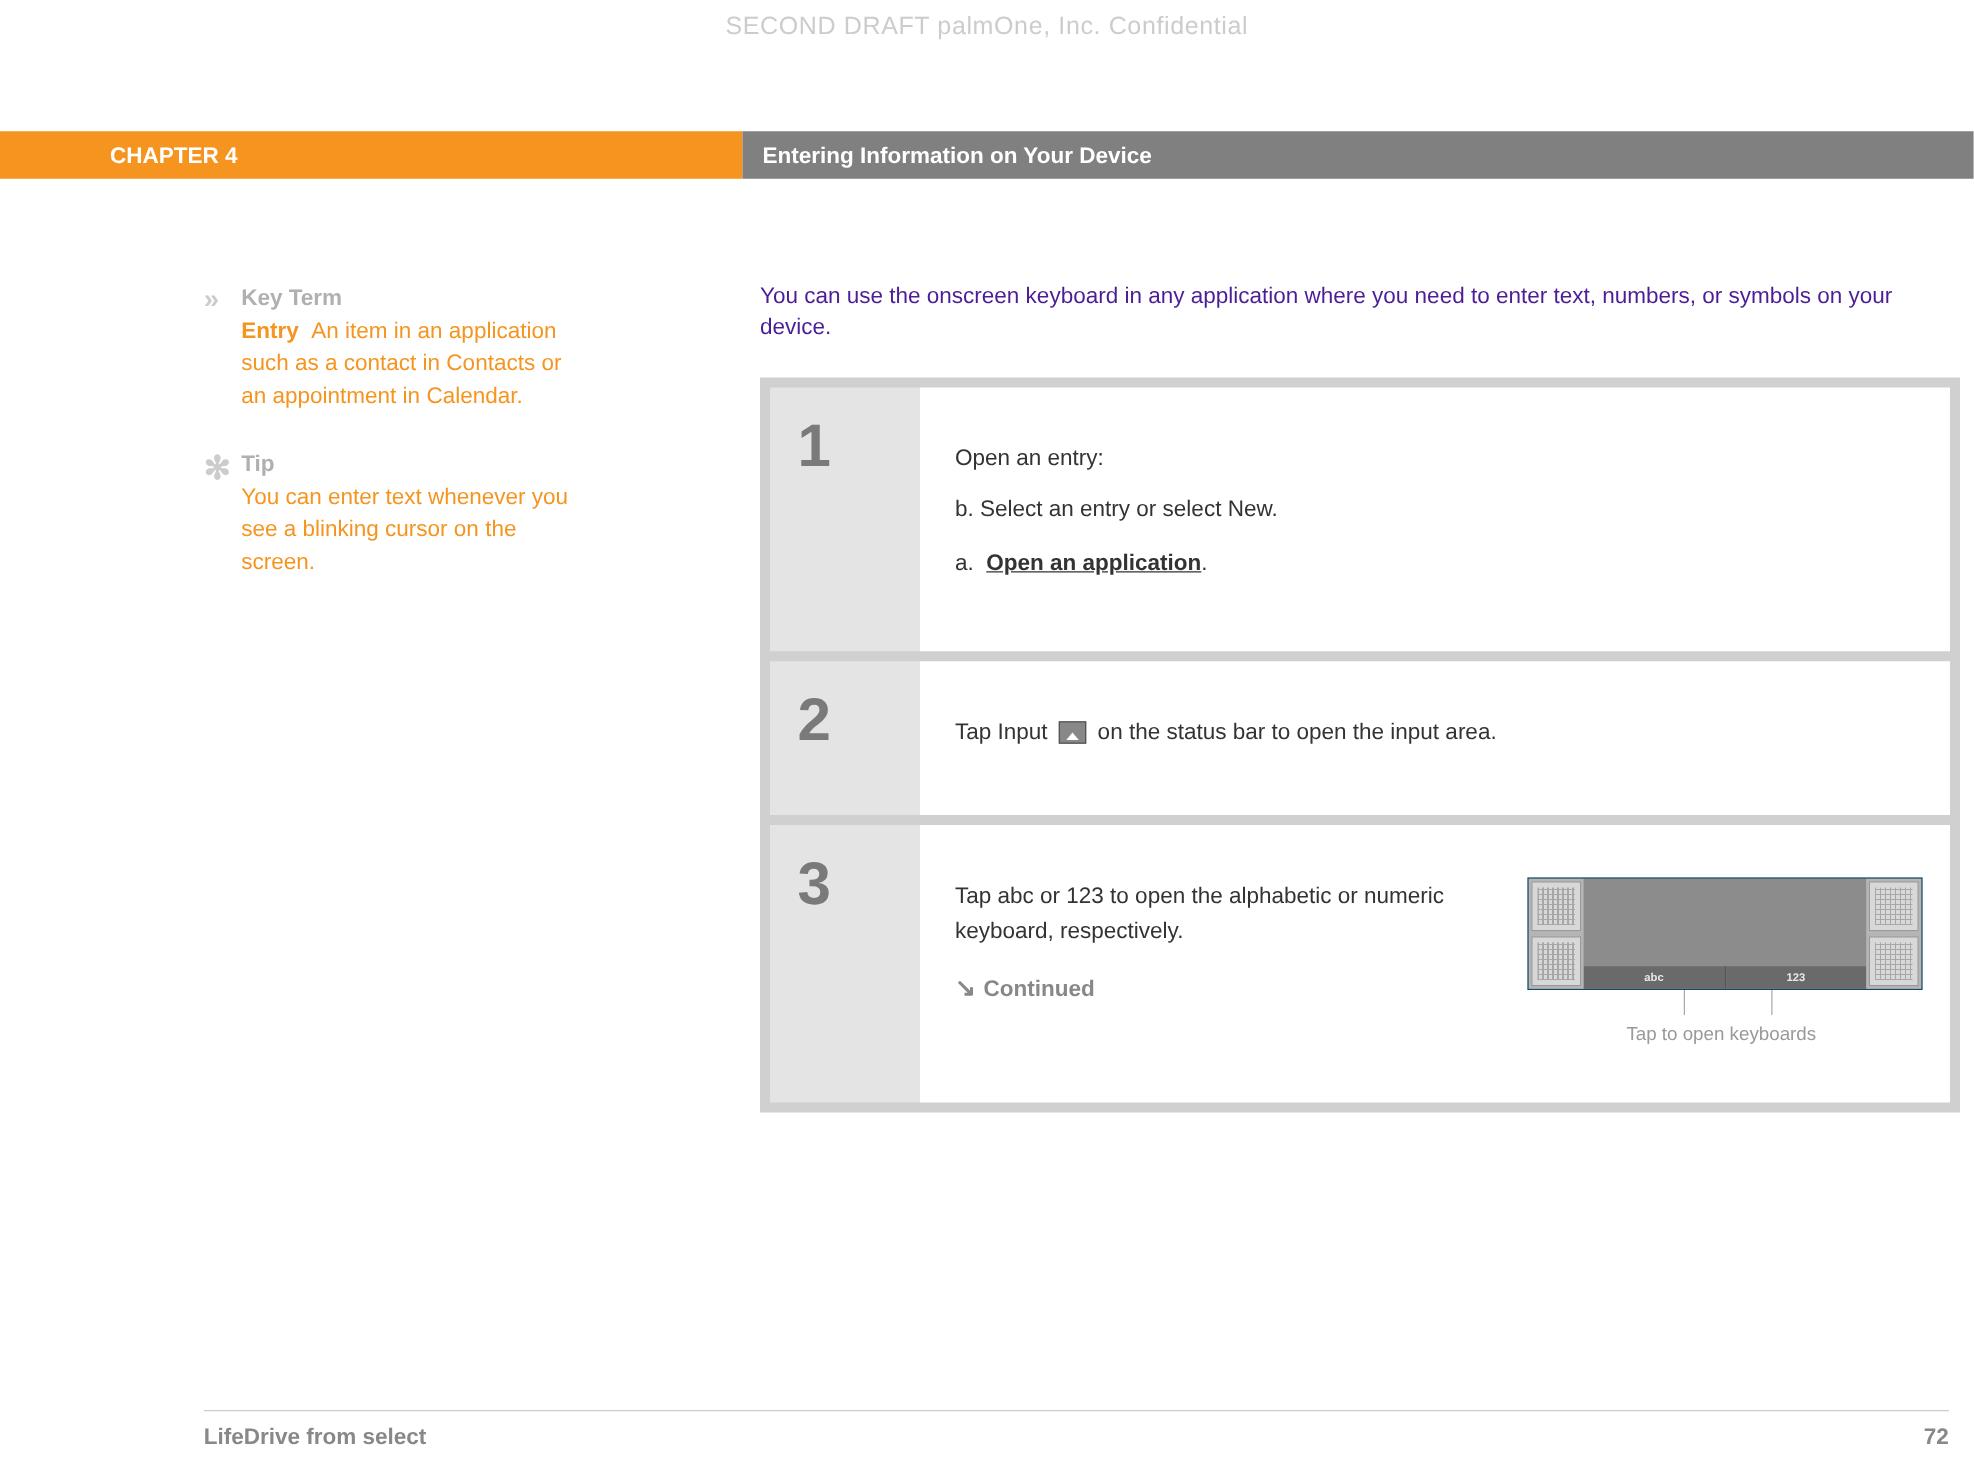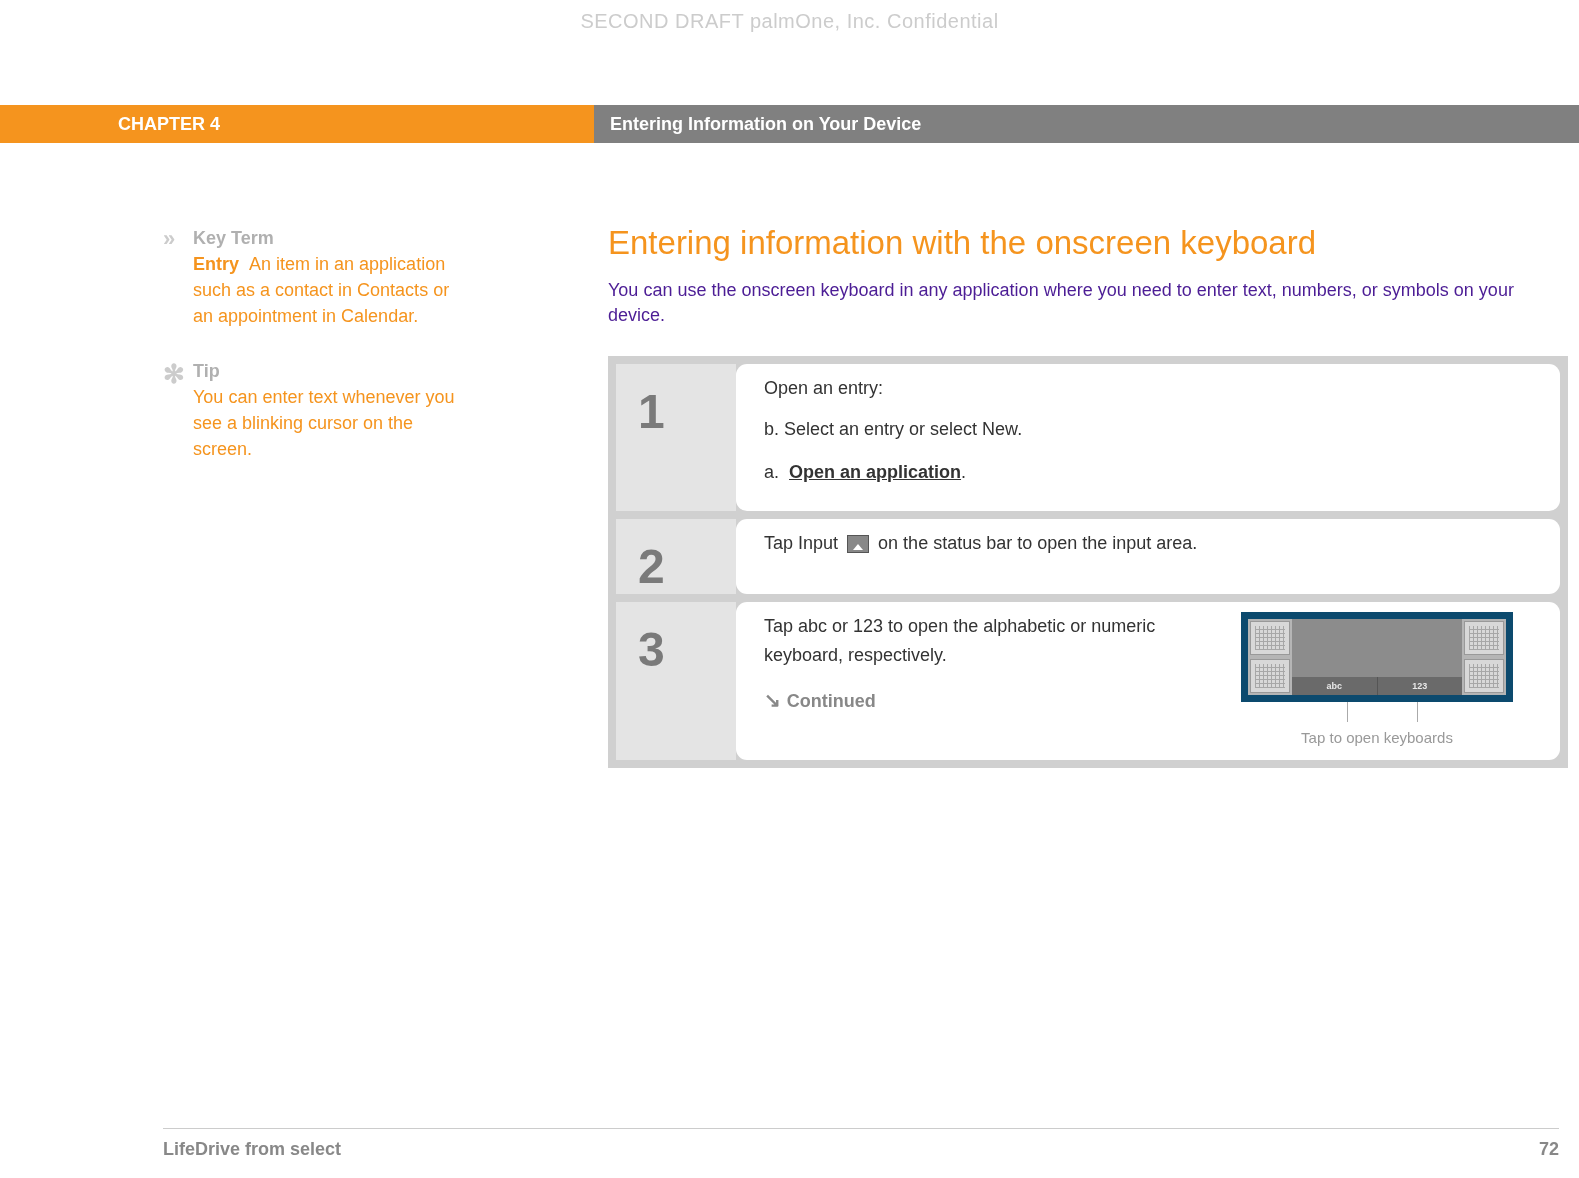--- a/index.html
+++ b/index.html
@@ -30,21 +30,21 @@
     display: flex;
   }
   .chapter-bar {
     background: #f5941e;
     width: 594px;
     color: #ffffff;
     font-weight: bold;
     font-size: 18px;
     display: flex;
     align-items: center;
-    padding-left: 118px;
+    padding-left: 88px;
   }
   .title-bar {
     background: #808080;
     flex: 1;
     color: #ffffff;
     font-weight: bold;
     font-size: 18px;
     display: flex;
     align-items: center;
     padding-left: 16px;
@@ -116,27 +116,26 @@
     background: #e4e4e4;
     color: #7a7a7a;
     font-size: 48px;
     font-weight: bold;
     padding: 20px 0 0 22px;
     font-family: Arial, sans-serif;
   }
   .step-body {
     flex: 1;
     background: #ffffff;
-    padding: 10px 28px;
+    padding: 42px 28px;
     color: #333;
     font-size: 18px;
     line-height: 1.6;
     display: flex;
     gap: 30px;
-    border-radius: 11px;
   }
   .step-text { flex: 1; }
   .step-body p { margin-bottom: 10px; }
   .step-body .link {
     font-weight: bold;
     text-decoration: underline;
   }
   .sublist { margin-top: 12px; }
   .sublist p { margin-bottom: 14px; }
   .small-icon {
@@ -169,26 +168,26 @@
     margin-right: 6px;
     font-size: 20px;
     line-height: 1;
   }
   .diagram-wrap {
     width: 310px;
     flex-shrink: 0;
     text-align: center;
   }
   .diagram {
-    width: 272px;
+    width: 316px;
     height: 90px;
     margin: 0 auto;
     display: flex;
     background: #999;
-    border: 7px solid #0c4a6e;
+    border: 1px solid #0c4a6e;
   }
   .dg-side {
     width: 44px;
     background: #b5b5b5;
     display: flex;
     flex-direction: column;
   }
   .dg-side div {
     flex: 1;
     border: 1px solid #999;
@@ -286,21 +285,20 @@
   <div class="side-block">
     <div class="side-icon asterisk">✻</div>
     <div class="side-content">
       <div class="side-heading">Tip</div>
       <div class="side-text">You can enter text whenever you see a blinking cursor on the screen.</div>
     </div>
   </div>
 </div>
 
 <div class="main">
-  <h1 class="main-title">Entering information with the onscreen keyboard</h1>
   <p class="intro">You can use the onscreen keyboard in any application where you need to enter text, numbers, or symbols on your device.</p>
 
   <div class="steps-wrap">
 
     <div class="step-row">
       <div class="step-num">1</div>
       <div class="step-body">
         <div class="step-text">
           <p>Open an entry:</p>
           <div class="sublist">

